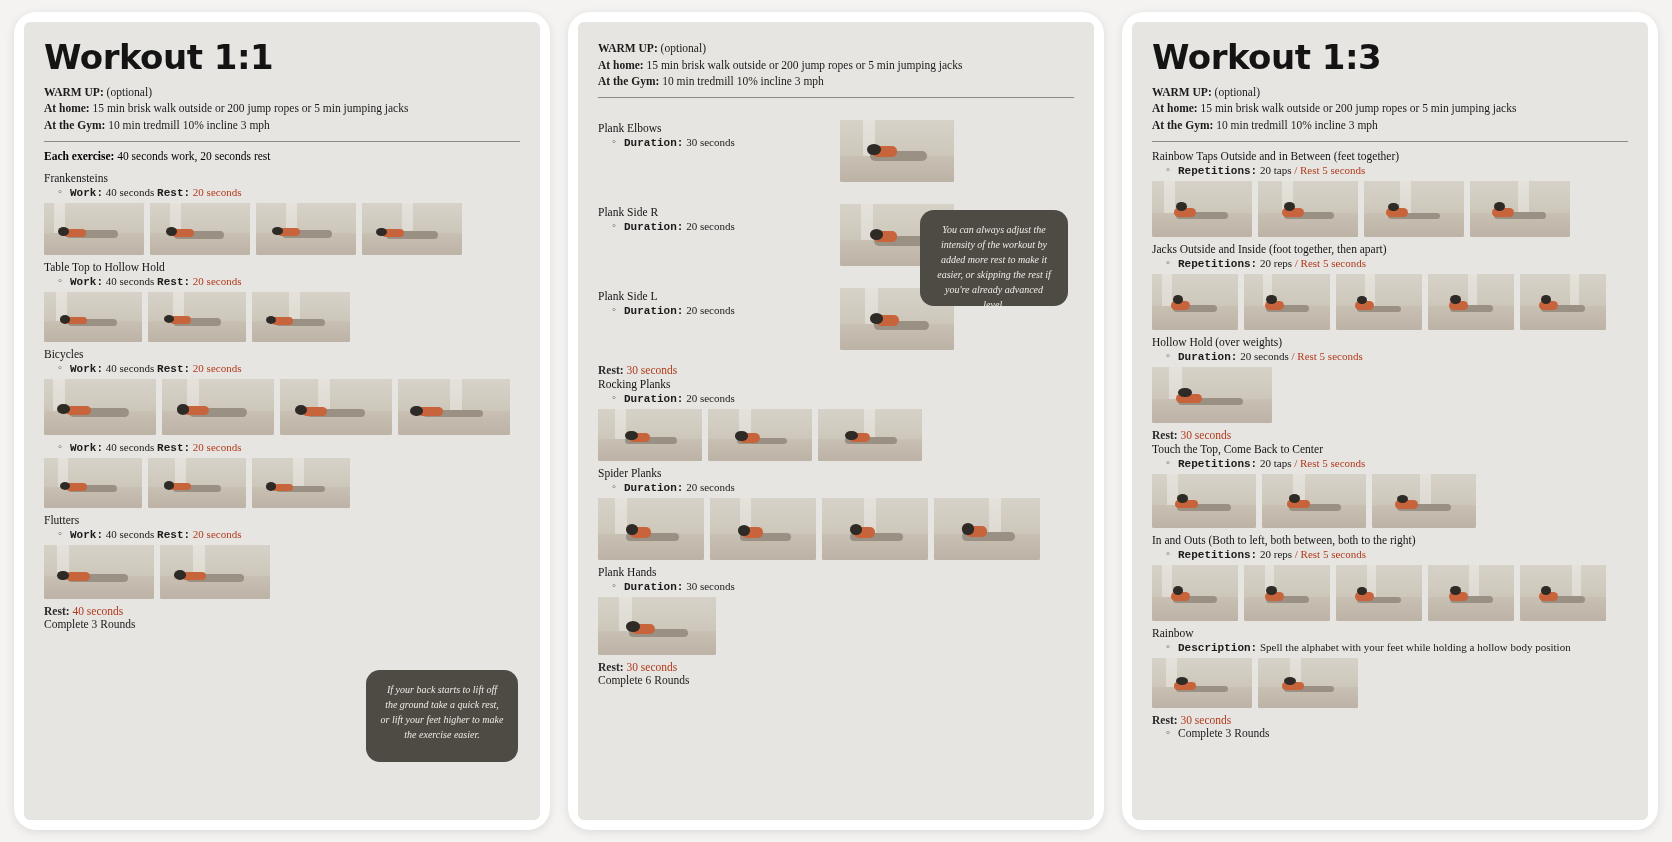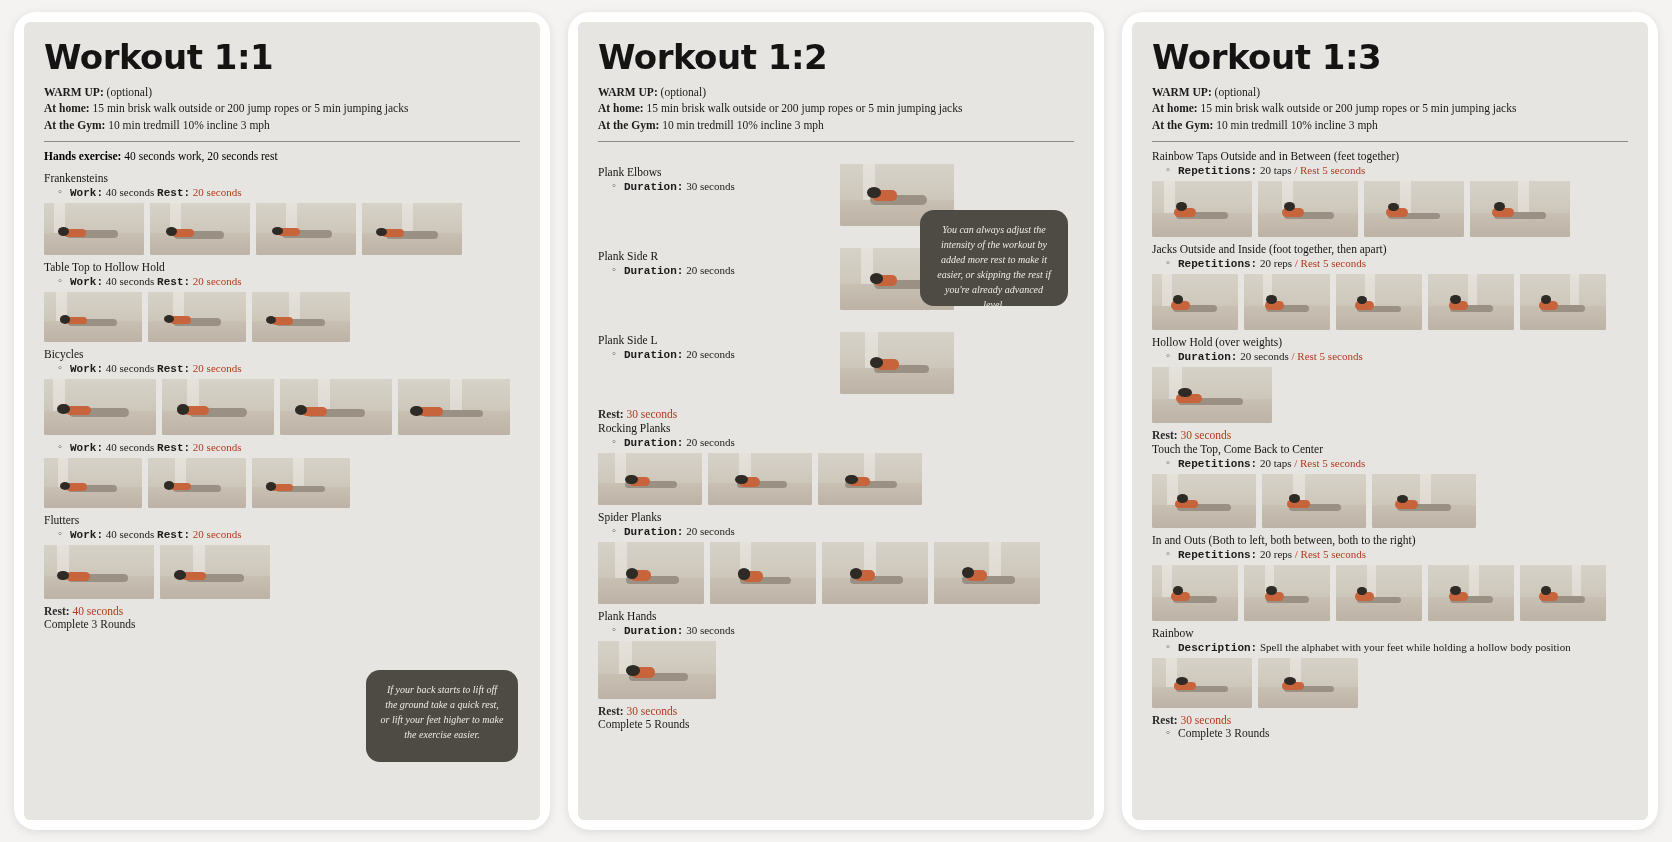--- a/index.html
+++ b/index.html
@@ -188,21 +188,21 @@
         </div>
         <div>
           <span class="lbl">At the Gym:</span>
           <span>10 min tredmill 10% incline 3 mph</span>
         </div>
       </div>
 
       <div class="rule"></div>
 
       <div class="each">
-        <span class="lbl">Hands exercise:</span>
+        <span class="lbl">Each exercise:</span>
         <span>40 seconds work, 20 seconds rest</span>
       </div>
 
       <div>
         <div class="ex-name">Frankensteins</div>
         <div class="ex-detail">
           <span class="lbl">Work:</span>
           <span>40 seconds</span>
           <span class="lbl">Rest:</span>
           <span class="red">20 seconds</span>
@@ -394,21 +394,20 @@
       <div class="rounds">Complete 3 Rounds</div>
 
       <div class="note" style="right:22px;bottom:58px;width:152px;height:92px;">If your back starts to lift off the ground take a quick rest, or lift your feet higher to make the exercise easier.</div>
 
     </div>
   </div>
 
   <div class="card col2">
     <div class="sheet">
 
-      <h1 class="title">Workout 1:2</h1>
 
       <div class="warmup">
         <div>
           <span class="lbl">WARM UP:</span>
           <span>(optional)</span>
         </div>
         <div>
           <span class="lbl">At home:</span>
           <span>15 min brisk walk outside or 200 jump ropes or 5 min jumping jacks</span>
         </div>
@@ -576,21 +575,21 @@
               <div class="top" style="left:28%;top:46%;width:20%;height:18%"></div>
               <div class="head" style="left:24%;top:42%;width:12%;height:18%"></div>
             </div>
         </div>
       </div>
 
       <div class="rest-line">
         <span class="lbl">Rest:</span>
         <span>30 seconds</span>
       </div>
-      <div class="rounds">Complete 5 Rounds</div>
+      <div class="rounds">Complete 6 Rounds</div>
 
       <div class="note" style="right:26px;top:188px;width:148px;height:96px;">You can always adjust the intensity of the workout by added more rest to make it easier, or skipping the rest if you're already advanced level.</div>
 
     </div>
   </div>
 
   <div class="card col3">
     <div class="sheet">
 
       <h1 class="title">Workout 1:3</h1>

